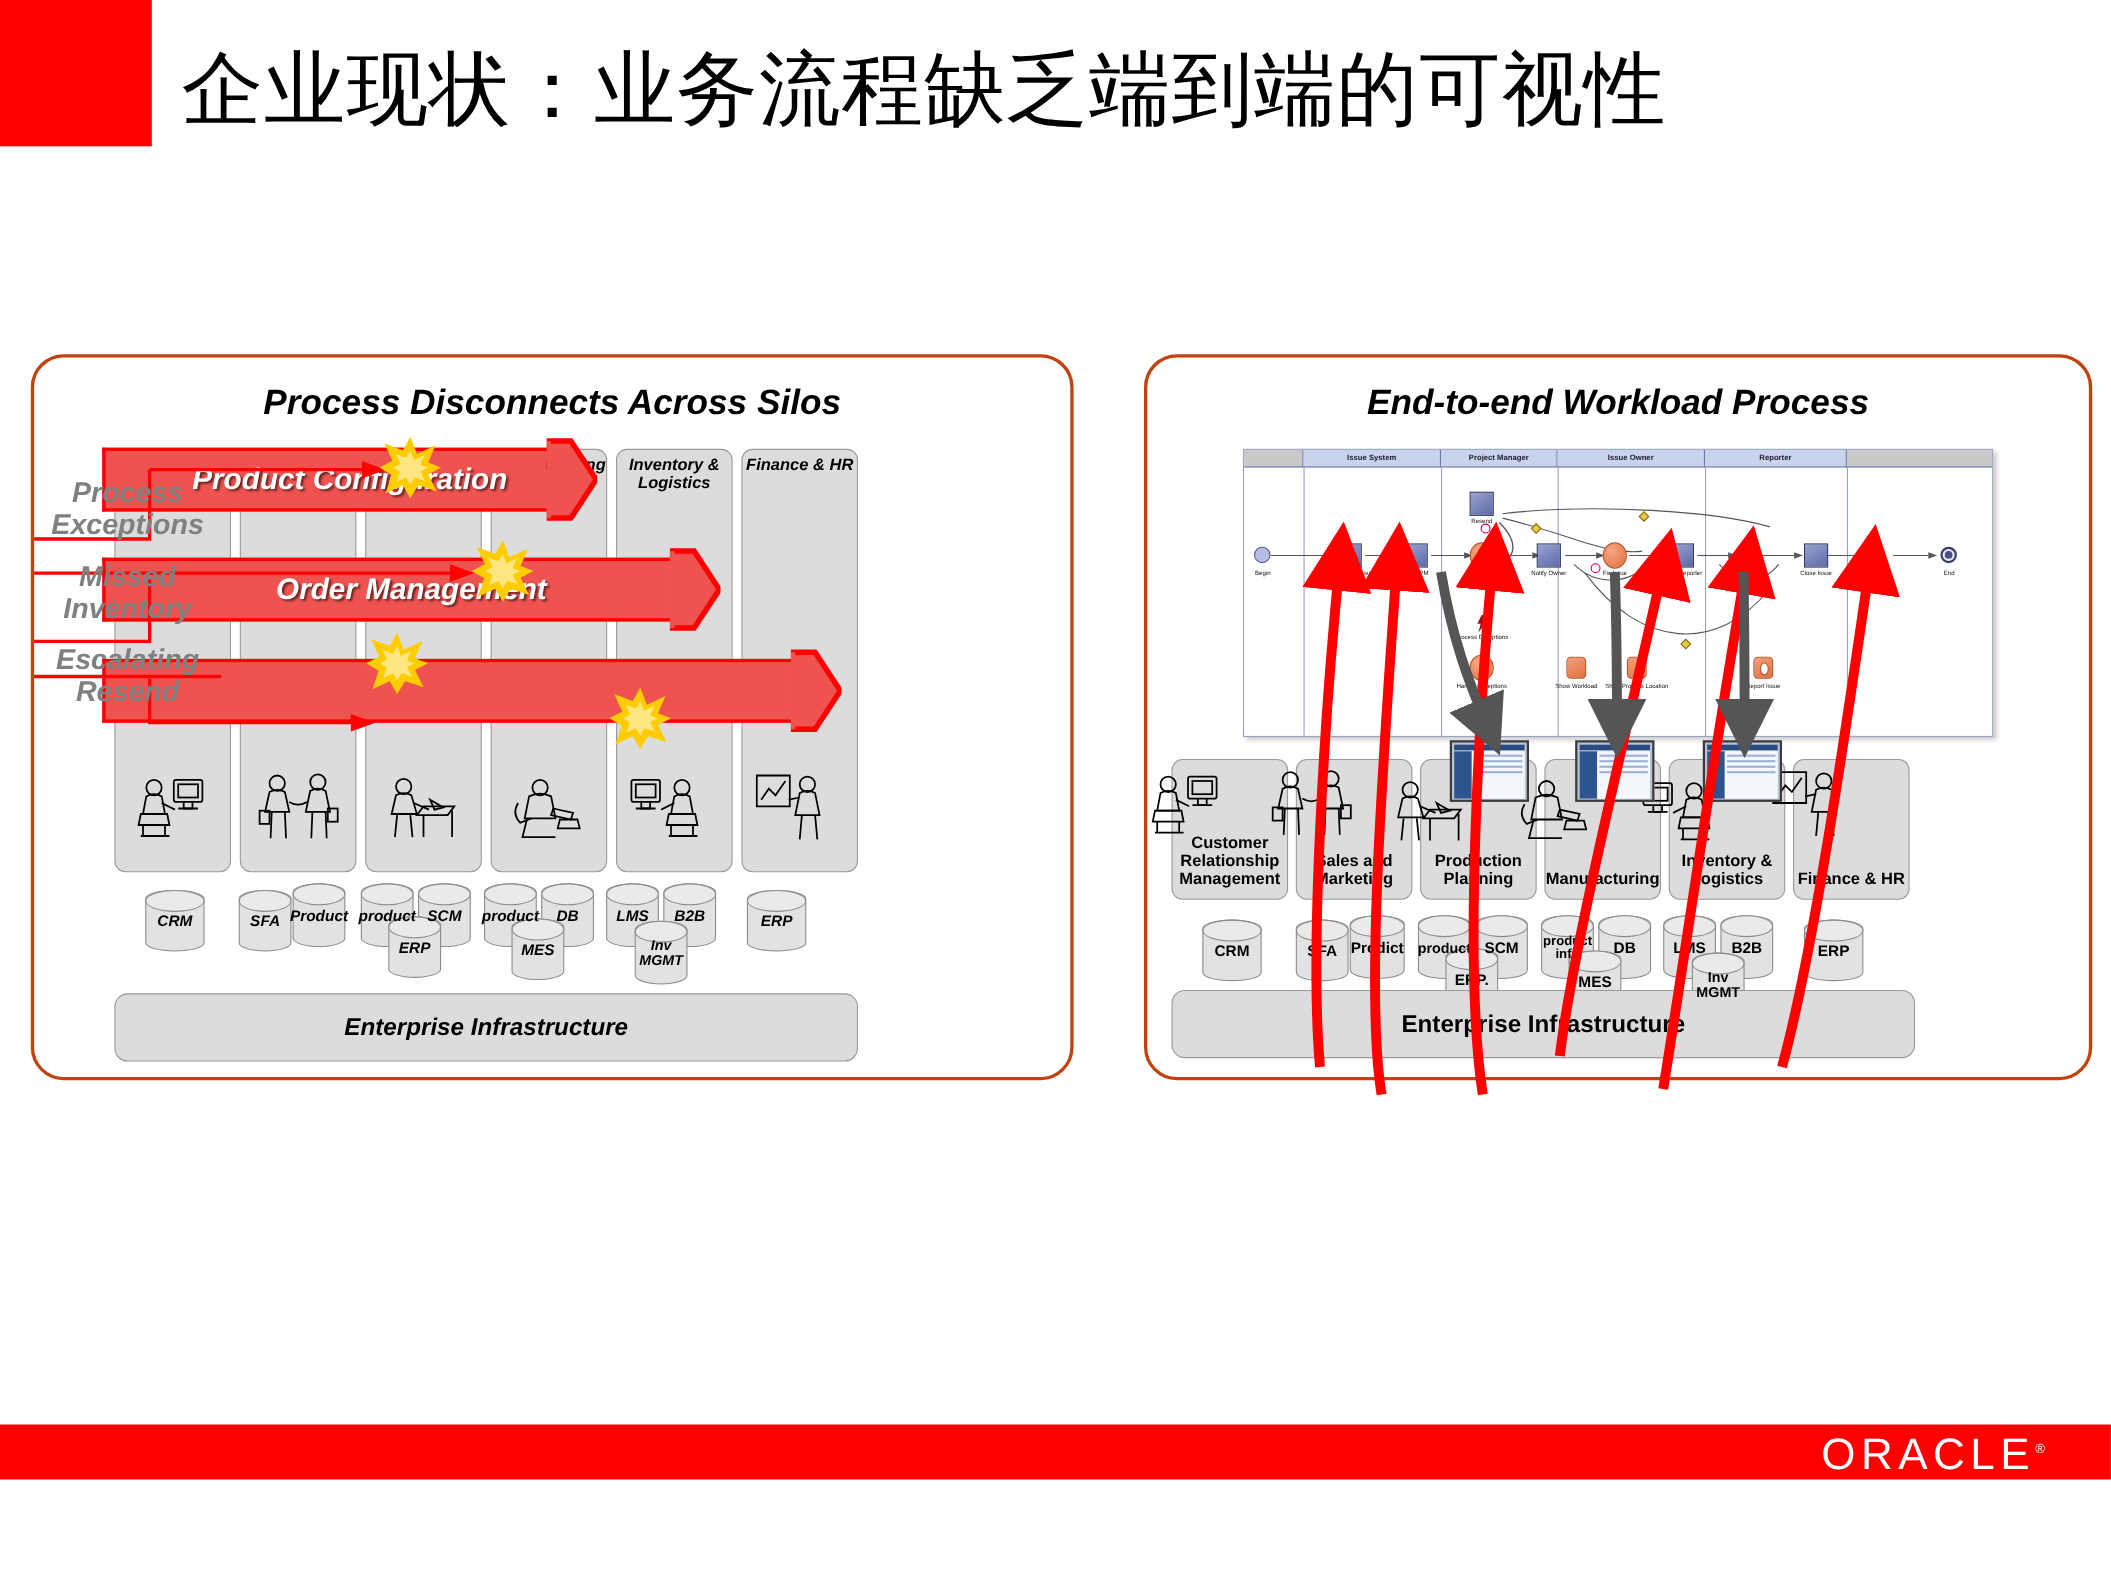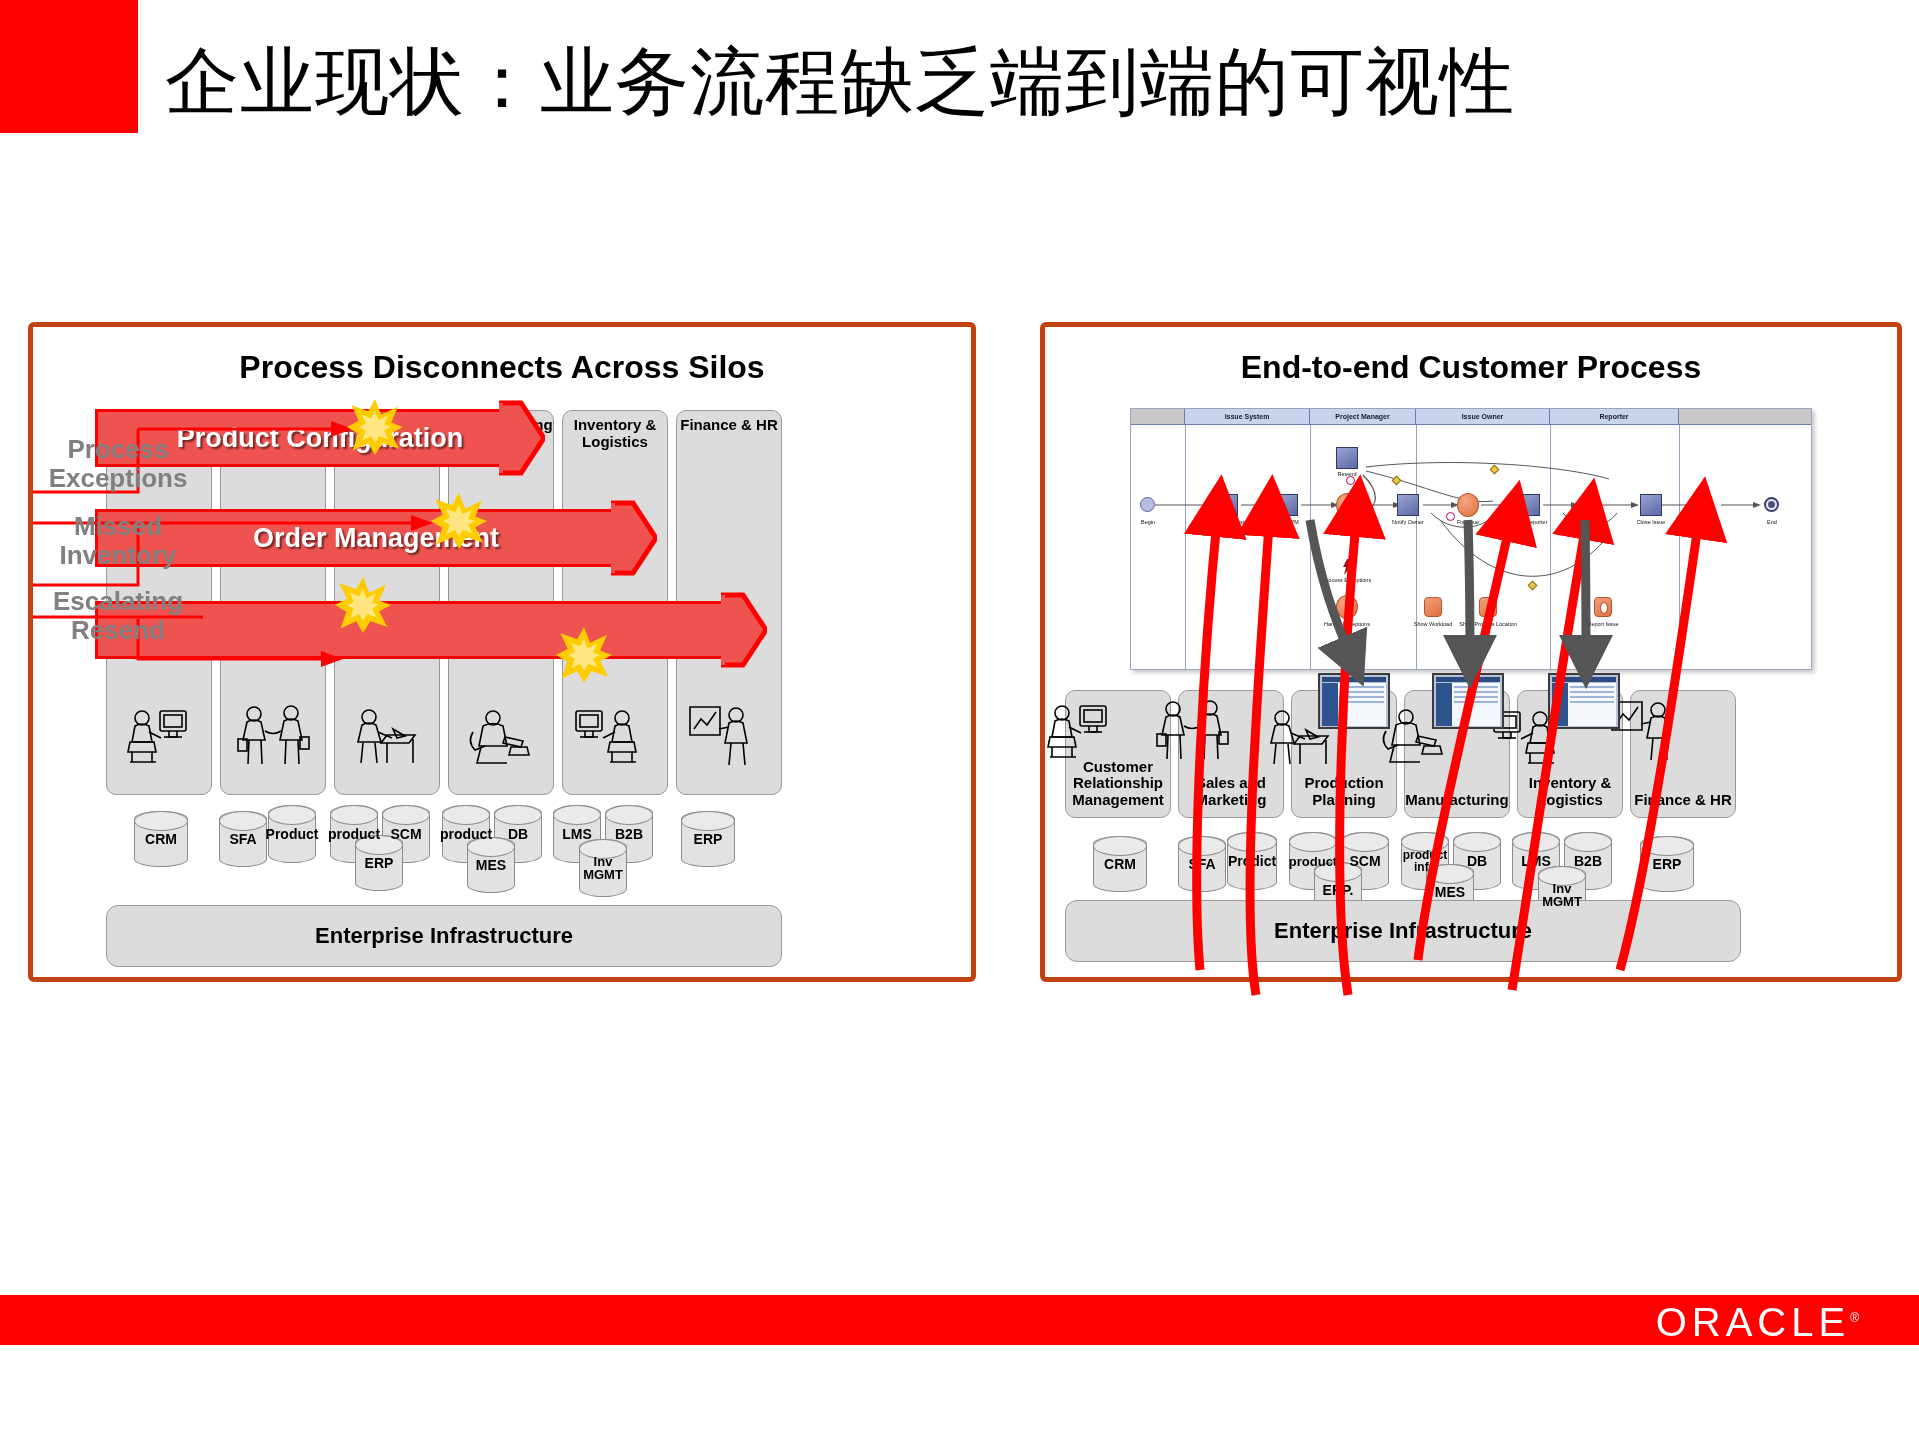--- a/index.html
+++ b/index.html
@@ -17,21 +17,21 @@
   }
   .slide-title {
     position:absolute; left:165px; top:44px; width:1700px;
     font-family:"DejaVu Sans", sans-serif;
     font-size:74px; font-weight:400; color:#000; line-height:1.02;
     white-space:nowrap; letter-spacing:1px;
   }
 
   
   .panel {
-    position:absolute; border:5px solid #c2410c; border-radius:6px; background:#fff;
+    position:absolute; border:3px solid #c2410c; border-radius:30px; background:#fff;font-style:italic;
   }
   #left-panel  { left:28px;  top:322px; width:948px; height:660px; }
   #right-panel { left:1040px;top:322px; width:862px; height:660px; }
 
   .panel-title {
     position:absolute; width:100%; top:22px; left:0;
     text-align:center; font-size:32px; font-weight:bold; color:#000;
     font-family:"Liberation Sans", sans-serif;
   }
 
@@ -394,21 +394,21 @@
       </div>
     </div>
 
     <div class="infra" style="left:73px; top:578px; width:676px; height:62px;">
       <span>Enterprise Infrastructure</span>
     </div>
   </div>
 
 
   <div class="panel" id="right-panel">
-    <div class="panel-title">End-to-end Customer Process</div>
+    <div class="panel-title">End-to-end Workload Process</div>
   </div>
 
   <div id="bpmn">
 
     <div class="lane-head empty" style="left:0;   width:54px;"></div>
     <div class="lane-head" style="left:54px; width:125px;"><span>Issue System</span></div>
     <div class="lane-head" style="left:179px;width:106px;"><span>Project Manager</span></div>
     <div class="lane-head" style="left:285px;width:134px;"><span>Issue Owner</span></div>
     <div class="lane-head" style="left:419px;width:129px;"><span>Reporter</span></div>
     <div class="lane-head empty" style="left:548px;width:134px;"></div>

